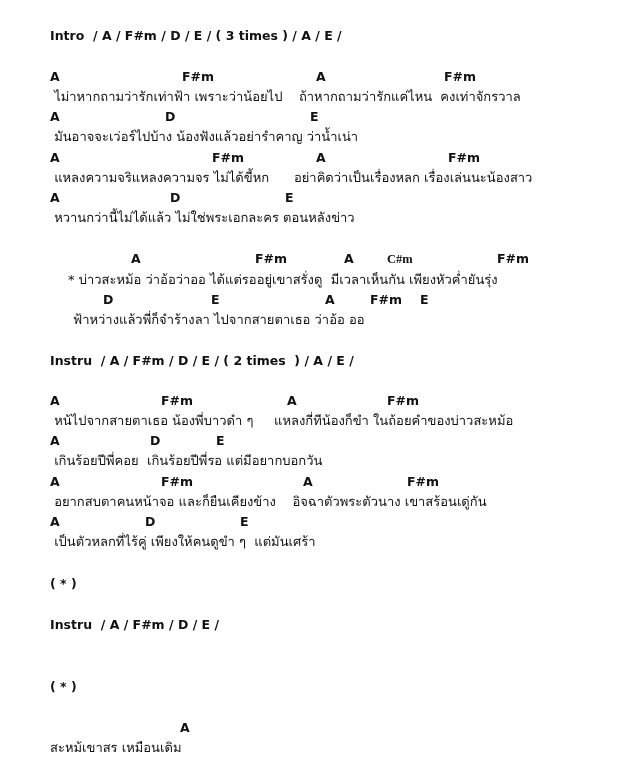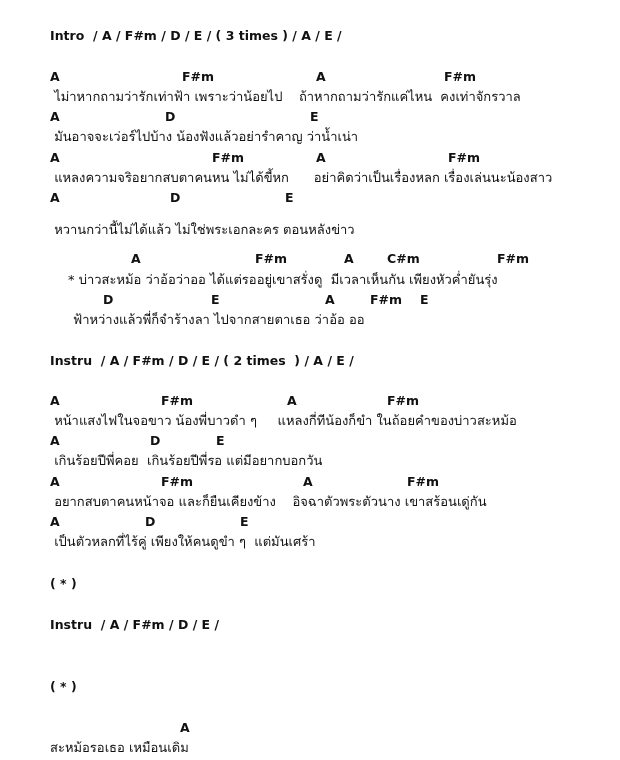--- a/index.html
+++ b/index.html
@@ -60,52 +60,52 @@
 
     <span class="chord" style="left:50px; top:93px;">A</span>
     <span class="chord" style="left:165px; top:93px;">D</span>
     <span class="chord" style="left:310px; top:93px;">E</span>
     <div class="line lyric" style="left:50px; top:113px;"> มันอาจจะเว่อร์ไปบ้าง น้องฟังแล้วอย่ารำคาญ ว่าน้ำเน่า</div>
 
     <span class="chord" style="left:50px; top:134px;">A</span>
     <span class="chord" style="left:212px; top:134px;">F#m</span>
     <span class="chord" style="left:316px; top:134px;">A</span>
     <span class="chord" style="left:448px; top:134px;">F#m</span>
-    <div class="line lyric" style="left:50px; top:154px;"> แหลงความจริอยากสบตาคนหน ไม่ได้ขี้หก      อย่าคิดว่าเป็นเรื่องหลก เรื่องเล่นนะน้องสาว</div>
+    <div class="line lyric" style="left:50px; top:154px;"> แหลงความจริแหลงความจร ไม่ได้ขี้หก      อย่าคิดว่าเป็นเรื่องหลก เรื่องเล่นนะน้องสาว</div>
 
     <span class="chord" style="left:50px; top:174px;">A</span>
     <span class="chord" style="left:170px; top:174px;">D</span>
     <span class="chord" style="left:285px; top:174px;">E</span>
-    <div class="line lyric" style="left:50px; top:194px;margin-top:12px;"> หวานกว่านี้ไม่ได้แล้ว ไม่ใช่พระเอกละคร ตอนหลังข่าว</div>
+    <div class="line lyric" style="left:50px; top:194px;"> หวานกว่านี้ไม่ได้แล้ว ไม่ใช่พระเอกละคร ตอนหลังข่าว</div>
   </div>
 
   <div>
     <span class="chord" style="left:131px; top:235px;">A</span>
     <span class="chord" style="left:255px; top:235px;">F#m</span>
     <span class="chord" style="left:344px; top:235px;">A</span>
-    <span class="chord" style="left:387px; top:235px;">C#m</span>
+    <span class="chord" style="left:387px; top:235px;font-family:Liberation Serif, serif;">C#m</span>
     <span class="chord" style="left:497px; top:235px;">F#m</span>
     <div class="line lyric" style="left:68px; top:256px;">* บ่าวสะหม้อ ว่าอ้อว่าออ ได้แต่รออยู่เขาสรั่งดู  มีเวลาเห็นกัน เพียงหัวค่ำยันรุ่ง</div>
 
     <span class="chord" style="left:103px; top:276px;">D</span>
     <span class="chord" style="left:211px; top:276px;">E</span>
     <span class="chord" style="left:325px; top:276px;">A</span>
     <span class="chord" style="left:370px; top:276px;">F#m</span>
     <span class="chord" style="left:420px; top:276px;">E</span>
     <div class="line lyric" style="left:73px; top:296px;">ฟ้าหว่างแล้วพี่ก็จำร้างลา ไปจากสายตาเธอ ว่าอ้อ ออ</div>
   </div>
 
   <div class="line bold" style="left:50px; top:337px;">Instru  / A / F#m / D / E / ( 2 times  ) / A / E /</div>
 
   <div>
     <span class="chord" style="left:50px; top:377px;">A</span>
     <span class="chord" style="left:161px; top:377px;">F#m</span>
     <span class="chord" style="left:287px; top:377px;">A</span>
     <span class="chord" style="left:387px; top:377px;">F#m</span>
-    <div class="line lyric" style="left:50px; top:397px;"> หน้าแสงไฟในจอขาว น้องพี่บาวดำ ๆ     แหลงกี่ทีน้องก็ขำ ในถ้อยคำของบ่าวสะหม้อ</div>
+    <div class="line lyric" style="left:50px; top:397px;"> หน้ไปจากสายตาเธอ น้องพี่บาวดำ ๆ     แหลงกี่ทีน้องก็ขำ ในถ้อยคำของบ่าวสะหม้อ</div>
 
     <span class="chord" style="left:50px; top:417px;">A</span>
     <span class="chord" style="left:150px; top:417px;">D</span>
     <span class="chord" style="left:216px; top:417px;">E</span>
     <div class="line lyric" style="left:50px; top:437px;"> เกินร้อยปีพี่คอย  เกินร้อยปีพี่รอ แต่มีอยากบอกวัน</div>
 
     <span class="chord" style="left:50px; top:458px;">A</span>
     <span class="chord" style="left:161px; top:458px;">F#m</span>
     <span class="chord" style="left:303px; top:458px;">A</span>
     <span class="chord" style="left:407px; top:458px;">F#m</span>
@@ -118,16 +118,16 @@
   </div>
 
   <div class="line bold" style="left:50px; top:560px;">( * )</div>
 
   <div class="line bold" style="left:50px; top:601px;">Instru  / A / F#m / D / E /</div>
 
   <div class="line bold" style="left:50px; top:663px;">( * )</div>
 
   <div>
     <span class="chord" style="left:180px; top:704px;">A</span>
-    <div class="line lyric" style="left:50px; top:724px;">สะหม้อรอเธอ เหมือนเดิม</div>
+    <div class="line lyric" style="left:50px; top:724px;">สะหม้เขาสร เหมือนเดิม</div>
   </div>
 
 </div>
 
 </body></html>

